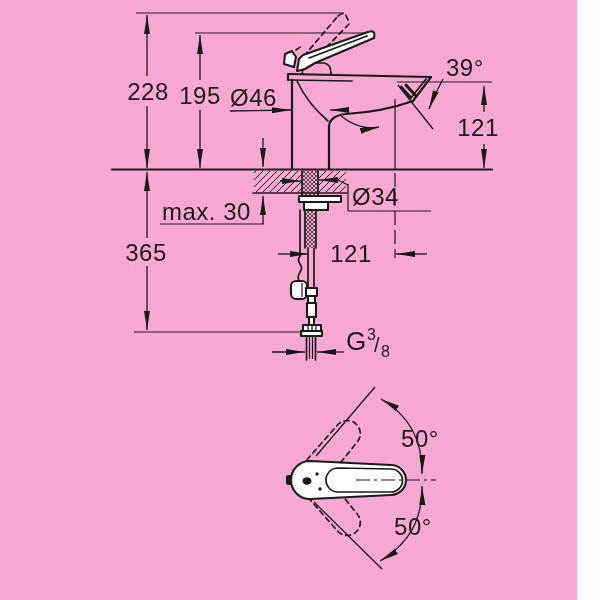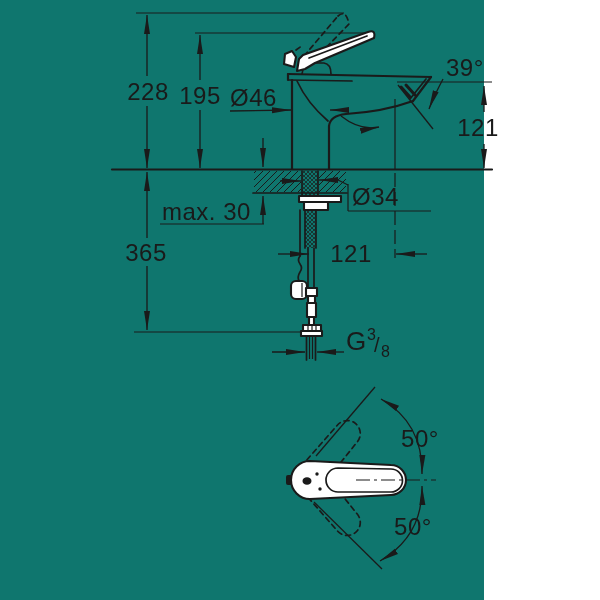--- a/index.html
+++ b/index.html
@@ -1,16 +1,16 @@
 <!DOCTYPE html>
 <html><head>
 <meta charset="utf-8">
 <style>
   html,body{margin:0;padding:0;background:#fff;}
-  .stage{width:484px;height:600px;background:#0f766e;position:relative;font-family:"Liberation Sans",sans-serif;}
+  .stage{width:577px;height:600px;background:#f9a8d4;position:relative;font-family:"Liberation Sans",sans-serif;}
   svg{display:block;}
   text{fill:#1a1a1a;font-family:"Liberation Sans",sans-serif;font-size:24px;letter-spacing:0.5px;}
   .thin{stroke:#1a1a1a;stroke-width:1.2;fill:none;}
   .dim{stroke:#1a1a1a;stroke-width:1.3;fill:none;}
   .obj{stroke:#1a1a1a;stroke-width:2.2;fill:none;stroke-linecap:round;stroke-linejoin:round;}
   .obj2{stroke:#1a1a1a;stroke-width:1.7;fill:none;stroke-linecap:round;}
   .objfill{stroke:#1a1a1a;stroke-width:2.1;fill:#ffffff;stroke-linejoin:round;}
   .dash{stroke:#1a1a1a;stroke-width:1.7;fill:none;stroke-dasharray:5 4;stroke-linecap:round;}
   .center{stroke:#1a1a1a;stroke-width:1.1;fill:none;stroke-dasharray:14 4 3 4;}
   .thick{stroke:#1a1a1a;stroke-width:3;fill:none;stroke-linecap:round;}

